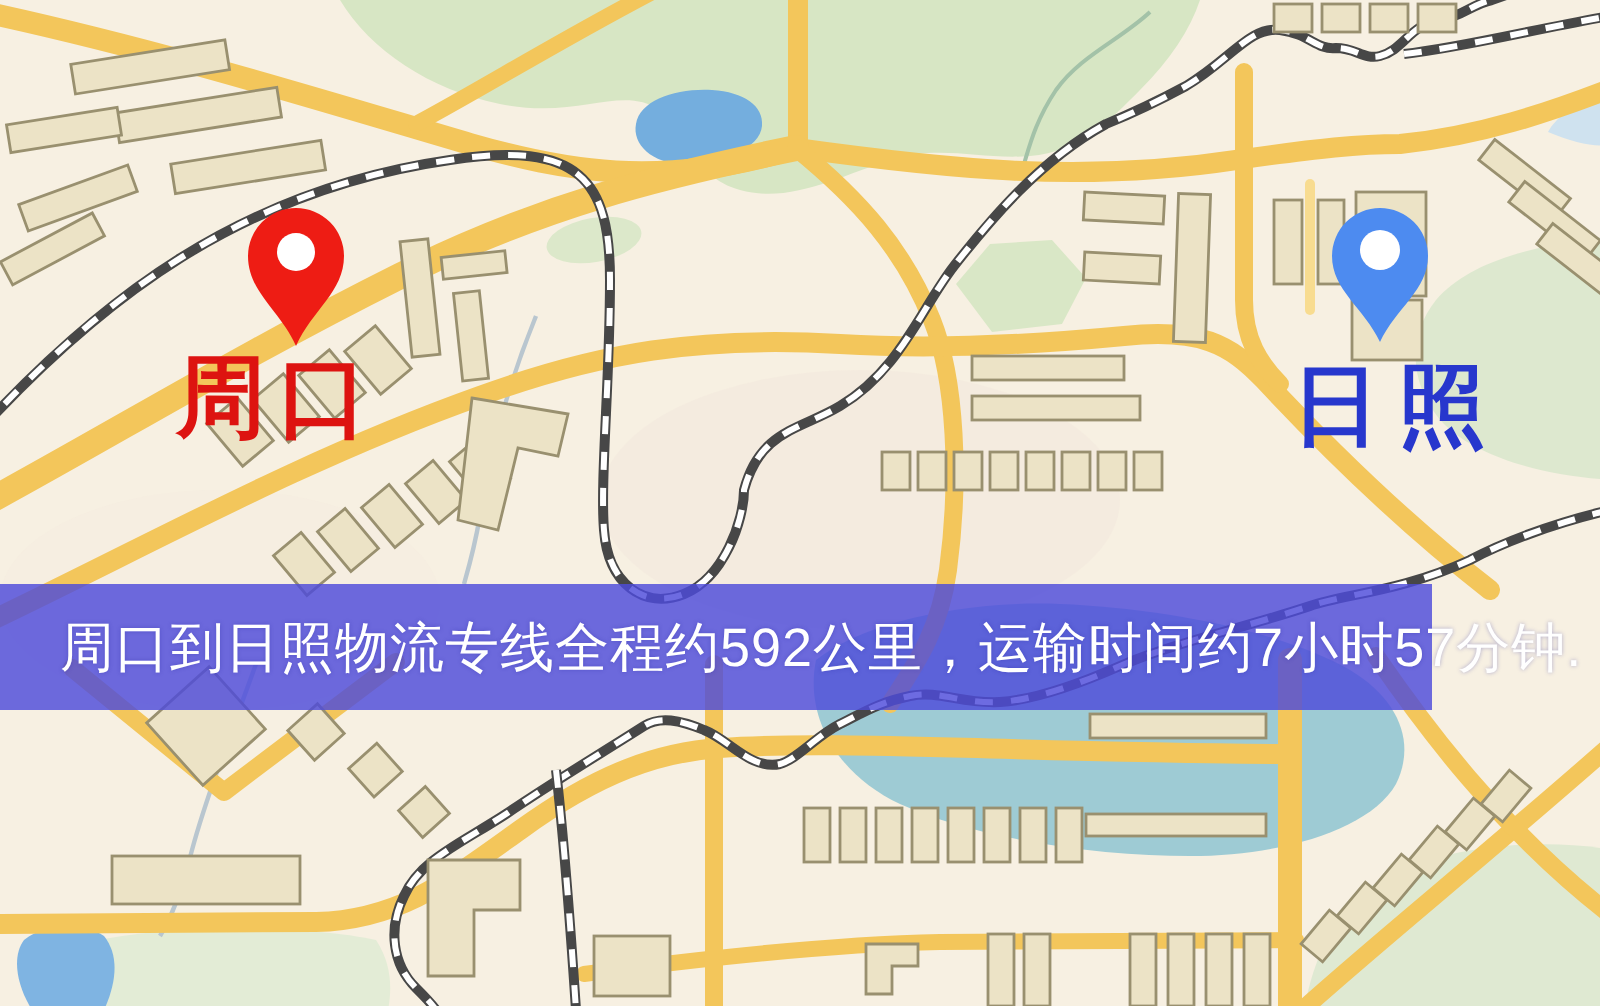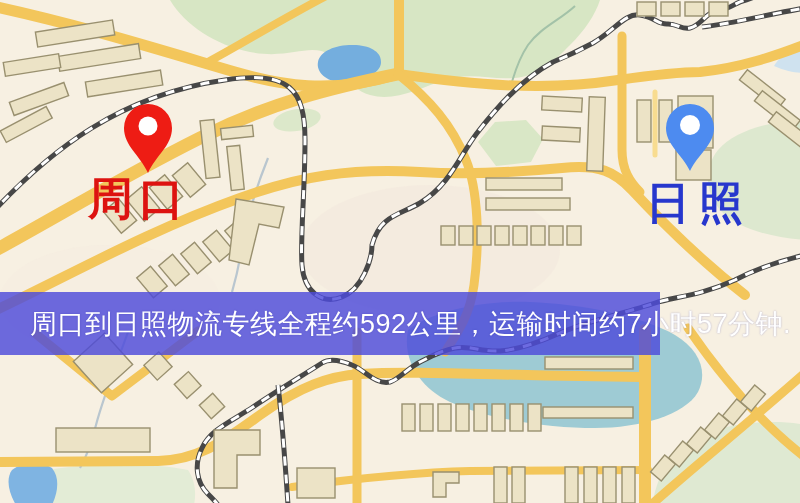--- a/index.html
+++ b/index.html
@@ -12,21 +12,21 @@
   svg{display:block;}
   .bld{fill:#ece3c6;stroke:#99906f;stroke-width:1.4;}
   .road{fill:none;stroke:#f3c65b;stroke-linecap:round;stroke-linejoin:round;}
   .road-minor{fill:none;stroke:#f8dc90;stroke-linecap:round;}
   .rail-base{fill:none;stroke:#474747;stroke-width:5;}
   .rail-dash{fill:none;stroke:#ffffff;stroke-width:3;stroke-dasharray:9 9;}
   .stream{fill:none;stroke:#b9c6cf;stroke-width:2.2;}
   .stream-green{fill:none;stroke:#a3c2a8;stroke-width:2;}
   .city-label{font-family:"Liberation Sans",sans-serif;font-weight:bold;}
   #banner{
-    position:absolute;left:0;top:292px;width:660px;height:63px;
+    position:absolute;left:0;top:292px;width:716px;height:63px;
     background:rgba(77,74,218,0.82);
     display:flex;align-items:center;
     box-sizing:border-box;padding-left:30px;
     z-index:5;
   }
   #banner span{
     color:#ffffff;font-size:27px;letter-spacing:0.5px;
     text-shadow:0 0 2px rgba(40,40,160,0.35);
     white-space:nowrap;
   }

